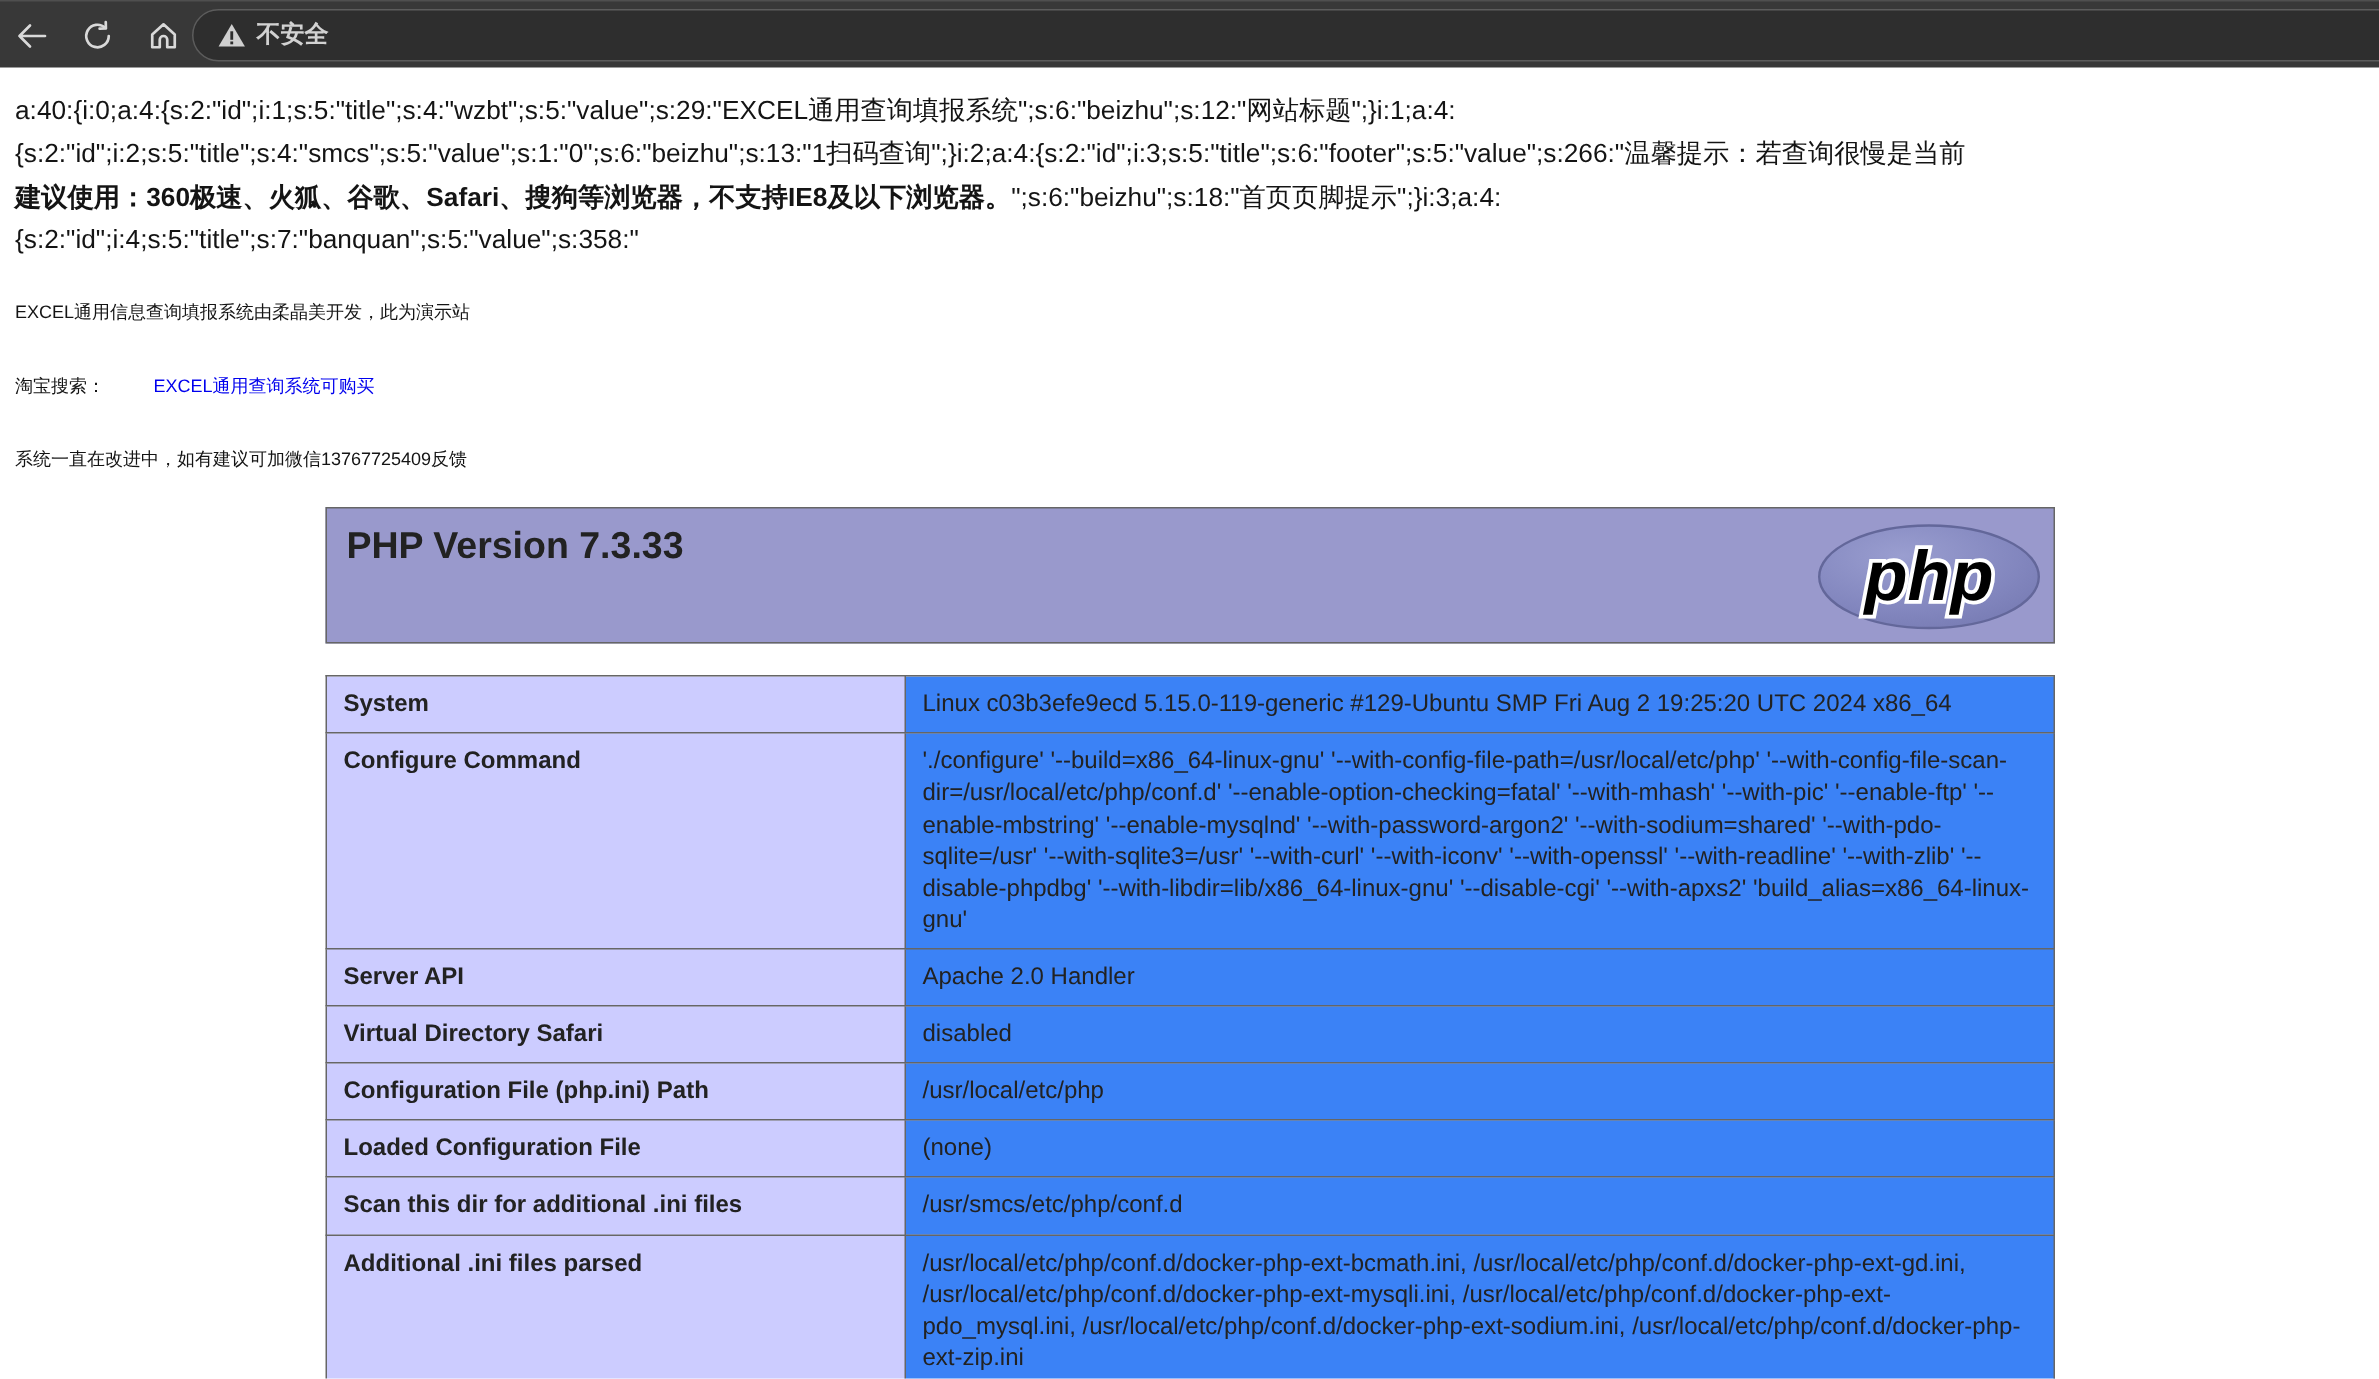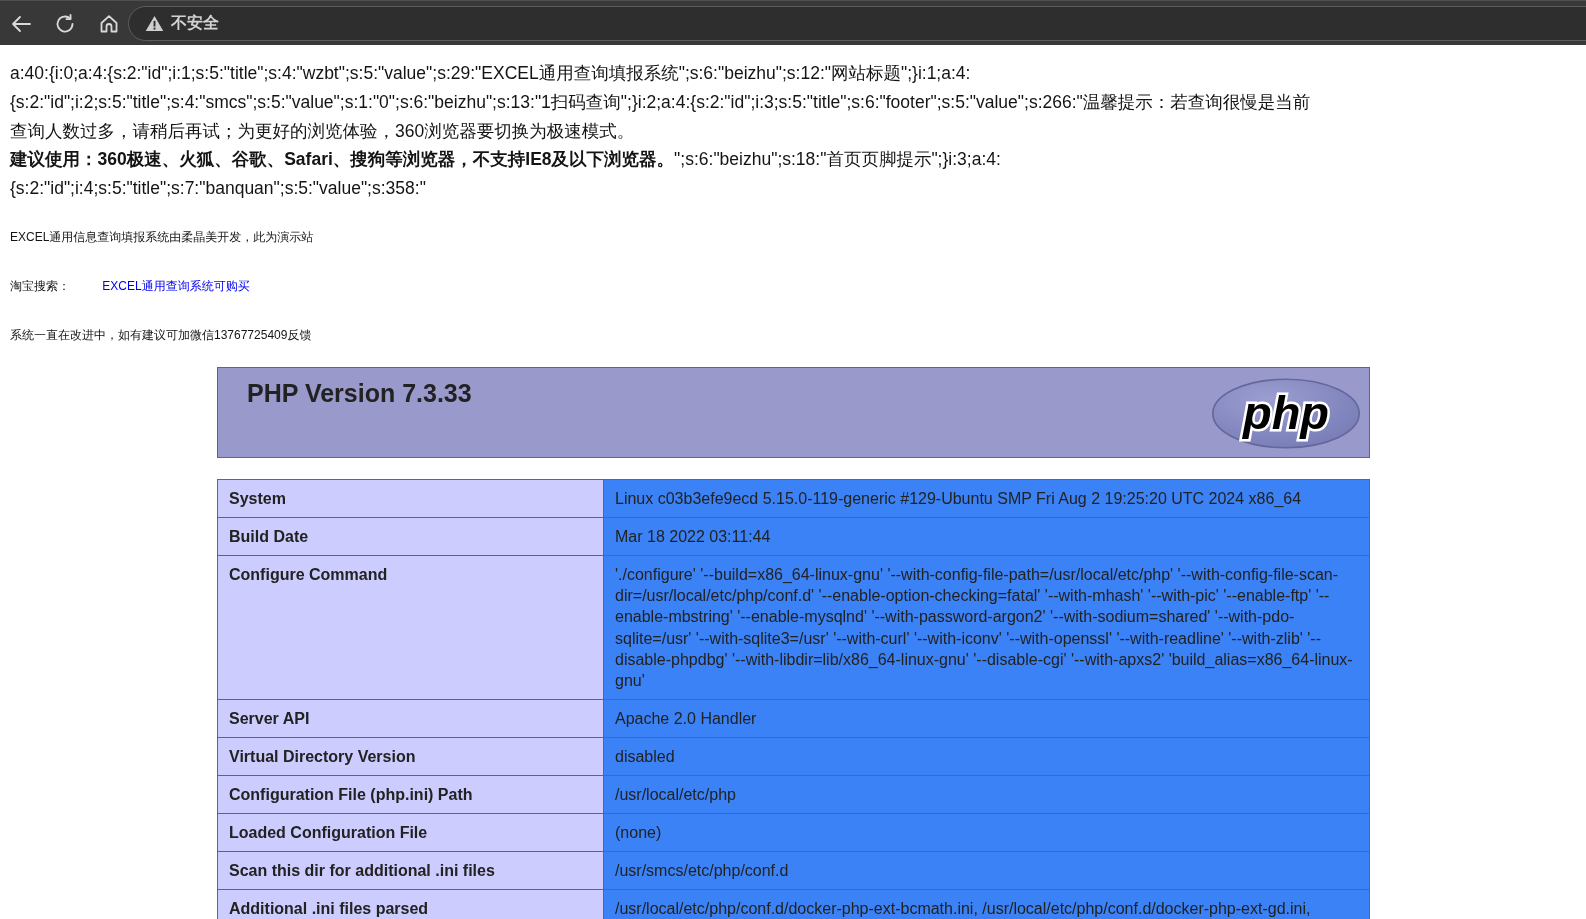--- a/index.html
+++ b/index.html
@@ -38,21 +38,21 @@
   .serialized { font-size:17.5px; line-height:28.8px; }
   .sline { white-space:nowrap; }
   .para { font-size:12px; line-height:29px; margin:20px 0 0 0; white-space:nowrap; }
   .tb-link { color:#0000ee; text-decoration:none; cursor:pointer;margin-left:29px; }
   
   .phpinfo { width:1153px; margin:17px 0 0 207px; }
   .ph-header {
     background:#9999cc; border:1px solid #666666; height:91px;
     box-sizing:border-box; position:relative;
   }
-  .ph-title { margin:0; padding:11px 29px; font-size:25px; font-weight:bold; color:#222222; }
+  .ph-title { margin:0; padding:11px 13px; font-size:25px; font-weight:bold; color:#222222; }
   .ph-logo { position:absolute; right:7px; top:9px; width:152px; height:73px; }
   .ph-table { border-collapse:collapse; width:100%; margin-top:21px; font-size:16px; }
   .ph-table td {
     border:1px solid #666666; padding:8px 11px; color:#222222;
     line-height:1.32; vertical-align:top; word-break:break-word;
   }
   td.cell-label { background:#ccccff; font-weight:bold; width:363px; }
   td.cell-value { background:#3b82f6; }
 </style>
 </head>
@@ -84,21 +84,20 @@
     </svg>
     <span class="sec-label">不安全</span>
   </div>
 </div>
 
 <div class="page">
 
   <div class="serialized">
       <div class="sline"><span>a:40:{i:0;a:4:{s:2:"id";i:1;s:5:"title";s:4:"wzbt";s:5:"value";s:29:"EXCEL通用查询填报系统";s:6:"beizhu";s:12:"网站标题";}i:1;a:4:</span></div>
       <div class="sline"><span>{s:2:"id";i:2;s:5:"title";s:4:"smcs";s:5:"value";s:1:"0";s:6:"beizhu";s:13:"1扫码查询";}i:2;a:4:{s:2:"id";i:3;s:5:"title";s:6:"footer";s:5:"value";s:266:"温馨提示：若查询很慢是当前</span></div>
-      <div class="sline"><span>查询人数过多，请稍后再试；为更好的浏览体验，360浏览器要切换为极速模式。</span></div>
       <div class="sline"><b>建议使用：360极速、火狐、谷歌、Safari、搜狗等浏览器，不支持IE8及以下浏览器。</b><span>";s:6:"beizhu";s:18:"首页页脚提示";}i:3;a:4:</span></div>
       <div class="sline"><span>{s:2:"id";i:4;s:5:"title";s:7:"banquan";s:5:"value";s:358:"</span></div>
     </div>
 
   <p class="para">EXCEL通用信息查询填报系统由柔晶美开发，此为演示站</p>
 
   <p class="para"><span>淘宝搜索：</span>&nbsp;<a class="tb-link">EXCEL通用查询系统可购买</a></p>
 
   <p class="para">系统一直在改进中，如有建议可加微信13767725409反馈</p>
 
@@ -118,33 +117,29 @@
       </svg>
     </div>
 
     <table class="ph-table">
       <tbody>
           <tr>
             <td class="cell-label">System</td>
             <td class="cell-value">Linux c03b3efe9ecd 5.15.0-119-generic #129-Ubuntu SMP Fri Aug 2 19:25:20 UTC 2024 x86_64</td>
           </tr>
           <tr>
-            <td class="cell-label">Build Date</td>
-            <td class="cell-value">Mar 18 2022 03:11:44</td>
-          </tr>
-          <tr>
             <td class="cell-label">Configure Command</td>
             <td class="cell-value">'./configure' '--build=x86_64-linux-gnu' '--with-config-file-path=/usr/local/etc/php' '--with-config-file-scan-dir=/usr/local/etc/php/conf.d' '--enable-option-checking=fatal' '--with-mhash' '--with-pic' '--enable-ftp' '--enable-mbstring' '--enable-mysqlnd' '--with-password-argon2' '--with-sodium=shared' '--with-pdo-sqlite=/usr' '--with-sqlite3=/usr' '--with-curl' '--with-iconv' '--with-openssl' '--with-readline' '--with-zlib' '--disable-phpdbg' '--with-libdir=lib/x86_64-linux-gnu' '--disable-cgi' '--with-apxs2' 'build_alias=x86_64-linux-gnu'</td>
           </tr>
           <tr>
             <td class="cell-label">Server API</td>
             <td class="cell-value">Apache 2.0 Handler</td>
           </tr>
           <tr>
-            <td class="cell-label">Virtual Directory Version</td>
+            <td class="cell-label">Virtual Directory Safari</td>
             <td class="cell-value">disabled</td>
           </tr>
           <tr>
             <td class="cell-label">Configuration File (php.ini) Path</td>
             <td class="cell-value">/usr/local/etc/php</td>
           </tr>
           <tr>
             <td class="cell-label">Loaded Configuration File</td>
             <td class="cell-value">(none)</td>
           </tr>

